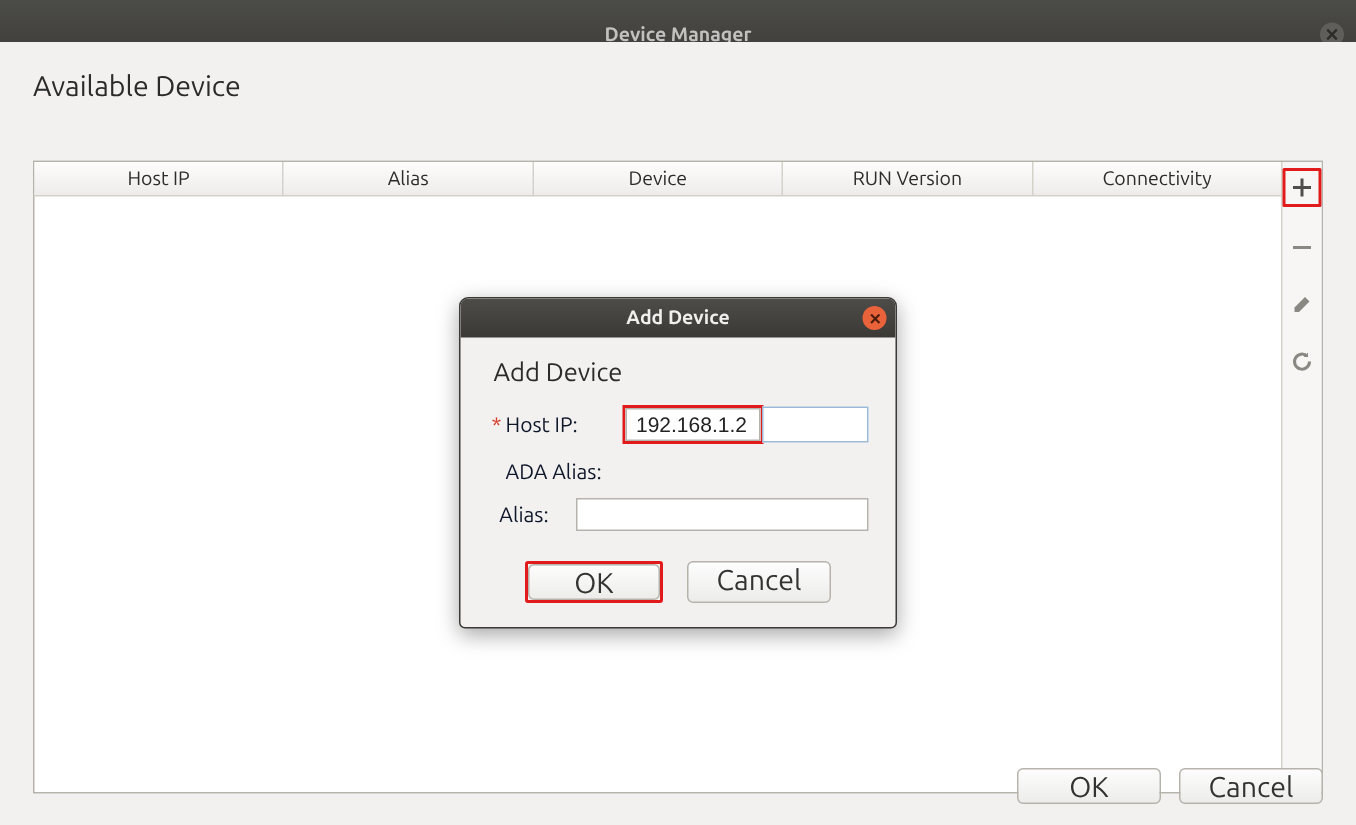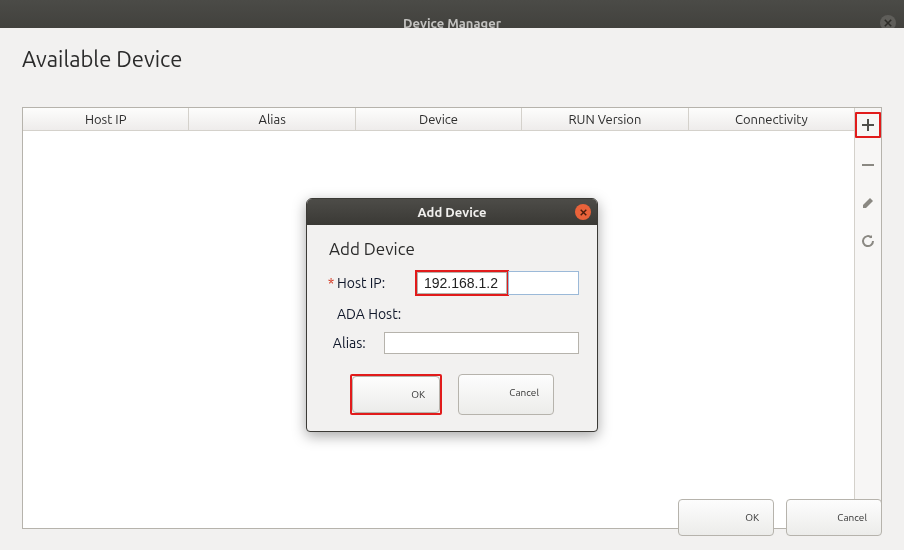--- a/index.html
+++ b/index.html
@@ -38,21 +38,21 @@
   }
   .outer-titlebar .close-btn svg { width: 8px; height: 8px; }
 
   
   .main-area {
     position: absolute;
     top: 28px; left: 0; right: 0; bottom: 0;
     background: #f2f1f0;
   }
   .section-title {
-    font-size: 22px;
+    font-size: 19px;
     font-weight: 400;
     margin: 18px 0 6px 22px;
     color: #2b2b2b;
   }
 
   .table-wrap {
     position: absolute;
     left: 22px;
     right: 22px;
     top: 50px;
@@ -110,28 +110,28 @@
   
   .bottom-bar {
     position: absolute;
     right: 22px;
     bottom: 14px;
     display: flex;
     gap: 12px;
   }
   .btn {
     min-width: 66px;
-    padding: 12px 14px;
+    padding: 0 14px;
     border: 1px solid #b6b3ac;
     border-radius: 4px;
     background: linear-gradient(#fdfdfd,#ececea);
     color: #333;
     cursor: pointer;
-    font-size: 10px;
-    text-align: right;
+    font-size: 19px;
+    text-align: center;
   }
 
   
   .modal {
     position: absolute;
     left: 306px;
     top: 170px;
     width: 290px;
     background: #f2f1f0;
     border: 1px solid #3b3a36;
@@ -304,21 +304,21 @@
         <span class="req">*</span>
         <label>Host IP:</label>
         <span class="hostip-outline">
           <input type="text" value="192.168.1.2" style="">
         </span>
         <span class="hostip-focus"></span>
       </div>
 
       <div class="form-row">
         <span class="req"></span>
-        <label>ADA Host:</label>
+        <label>ADA Alias:</label>
       </div>
 
       <div class="form-row">
         <span class="req"></span>
         <label>Alias:</label>
         <input type="text" value="" style="">
       </div>
 
       <div class="modal-buttons">
         <span class="ok-highlight">

